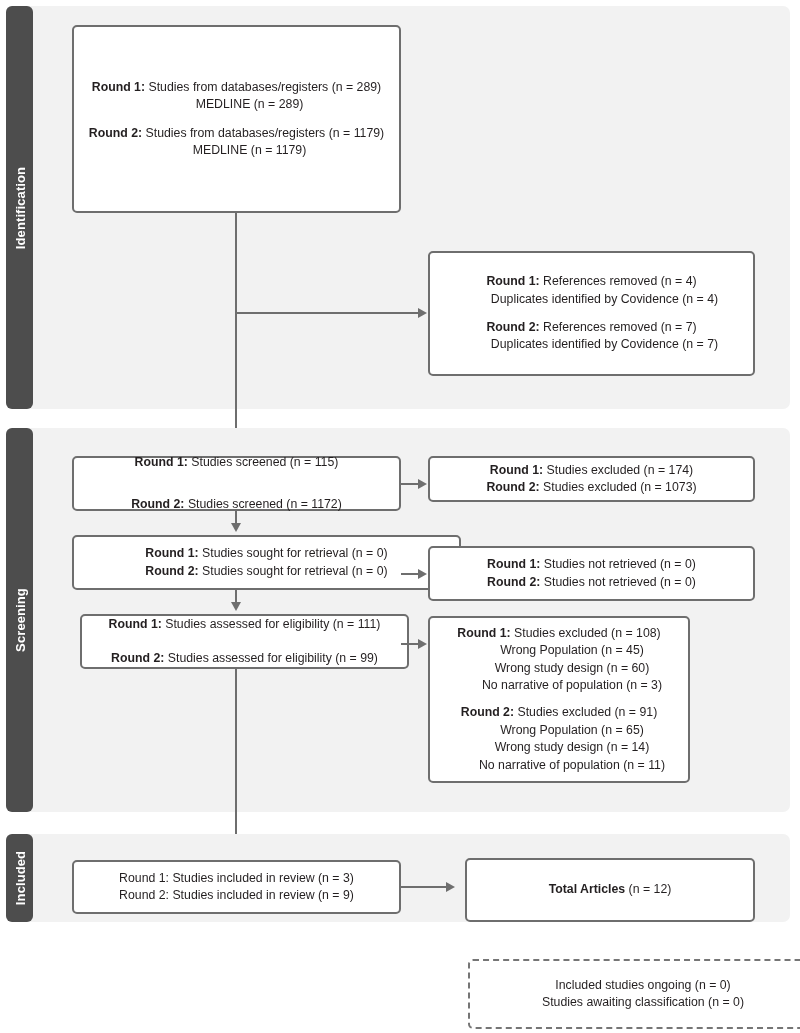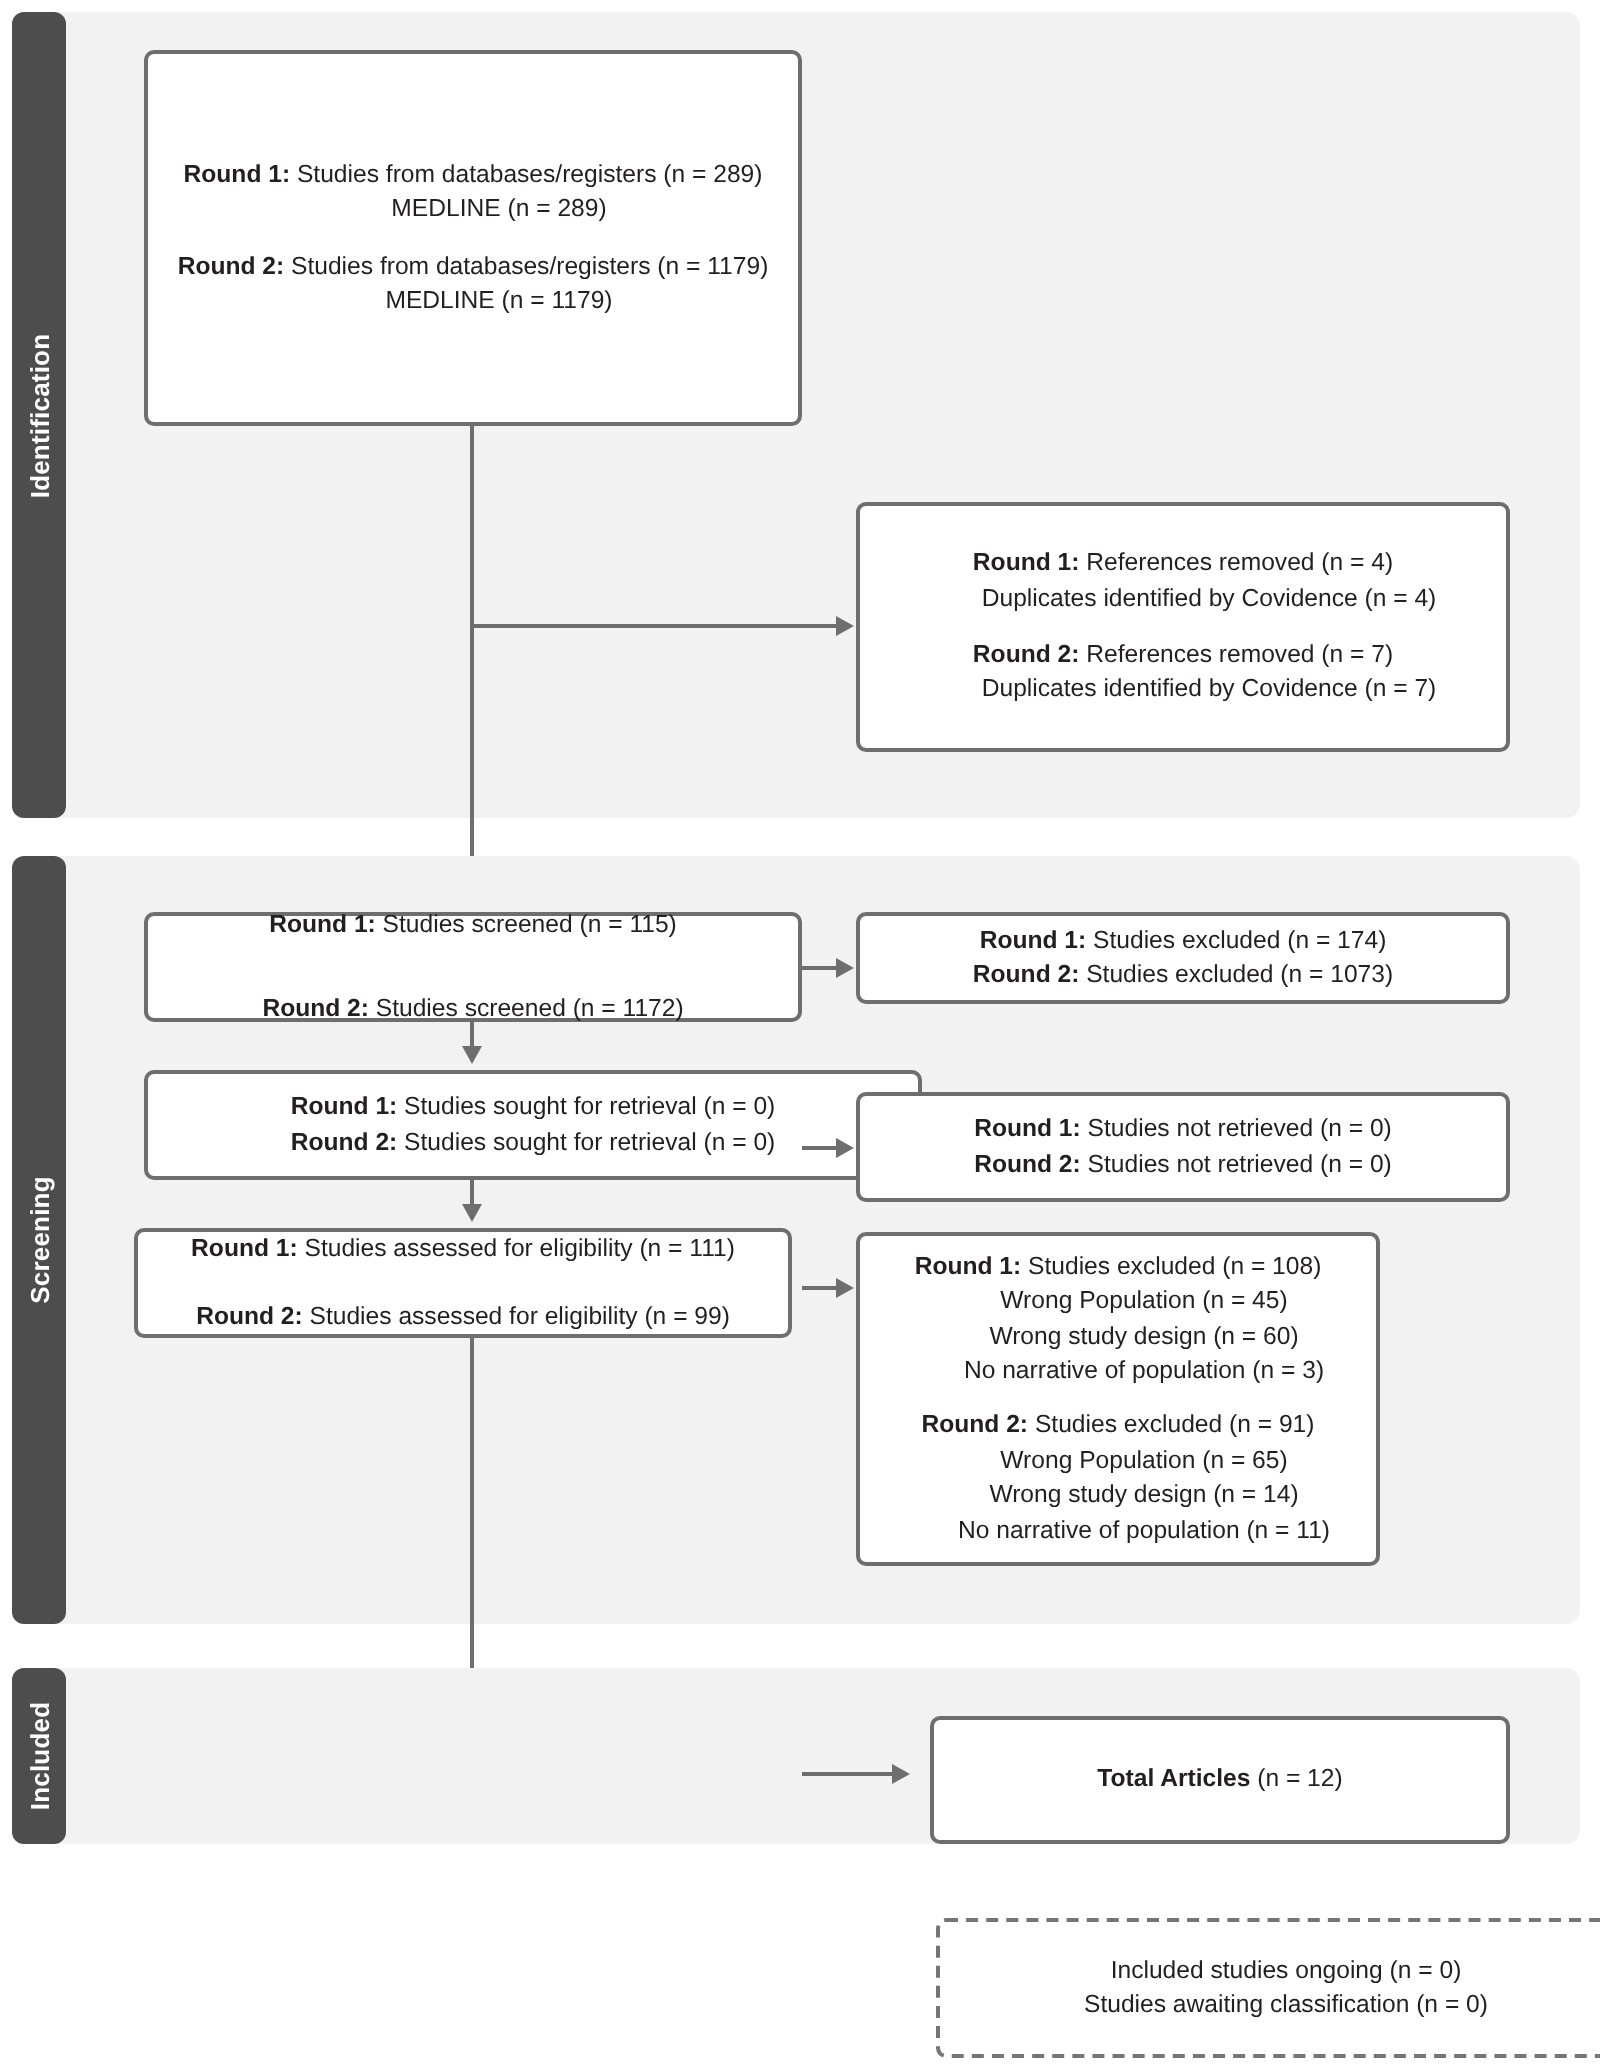--- a/index.html
+++ b/index.html
@@ -173,21 +173,21 @@
       <b>Round 2:</b><span> Studies not retrieved (n = 0)</span>
     </span>
   </div>
 
   <div class="conn v" style="left:235px; top:511px; height:13px;"></div>
   <div class="arrow-down" style="left:230.5px; top:523px;"></div>
 
   <div class="conn h" style="left:401px; top:573px; width:18px;"></div>
   <div class="arrow-right" style="left:418px; top:568.5px;"></div>
 
-  <div class="box" style="left:67px; top:614px; width:329px; height:55px;gap:16px;">
+  <div class="box" style="left:80px; top:614px; width:329px; height:55px;gap:16px;">
     <span class="line">
       <b>Round 1:</b><span> Studies assessed for eligibility (n = 111)</span>
     </span>
     <span class="line">
       <b>Round 2:</b><span> Studies assessed for eligibility (n = 99)</span>
     </span>
   </div>
 
   <div class="box" style="left:428px; top:616px; width:262px; height:167px;">
     <span class="line">
@@ -212,20 +212,24 @@
   <div class="arrow-right" style="left:418px; top:638.5px;"></div>
 
   <div class="conn v" style="left:235px; top:669px; height:194px;"></div>
   <div class="arrow-down" style="left:230.5px; top:859px;"></div>
 
   <div class="panel" style="left:6px; top:834px; width:784px; height:88px;"></div>
   <div class="stage-bar" style="left:6px; top:834px; width:27px; height:88px;">
     <span class="stage-label">Included</span>
   </div>
 
+  <div class="box" style="left:72px; top:860px; width:329px; height:54px;">
+    <span class="line">Round 1: Studies included in review (n = 3)</span>
+    <span class="line">Round 2: Studies included in review (n = 9)</span>
+  </div>
 
   <div class="box" style="left:465px; top:858px; width:290px; height:64px;">
     <span class="line">
       <b>Total Articles</b><span> (n = 12)</span>
     </span>
   </div>
 
   <div class="conn h" style="left:401px; top:886px; width:46px;"></div>
   <div class="arrow-right" style="left:446px; top:881.5px;"></div>
 

